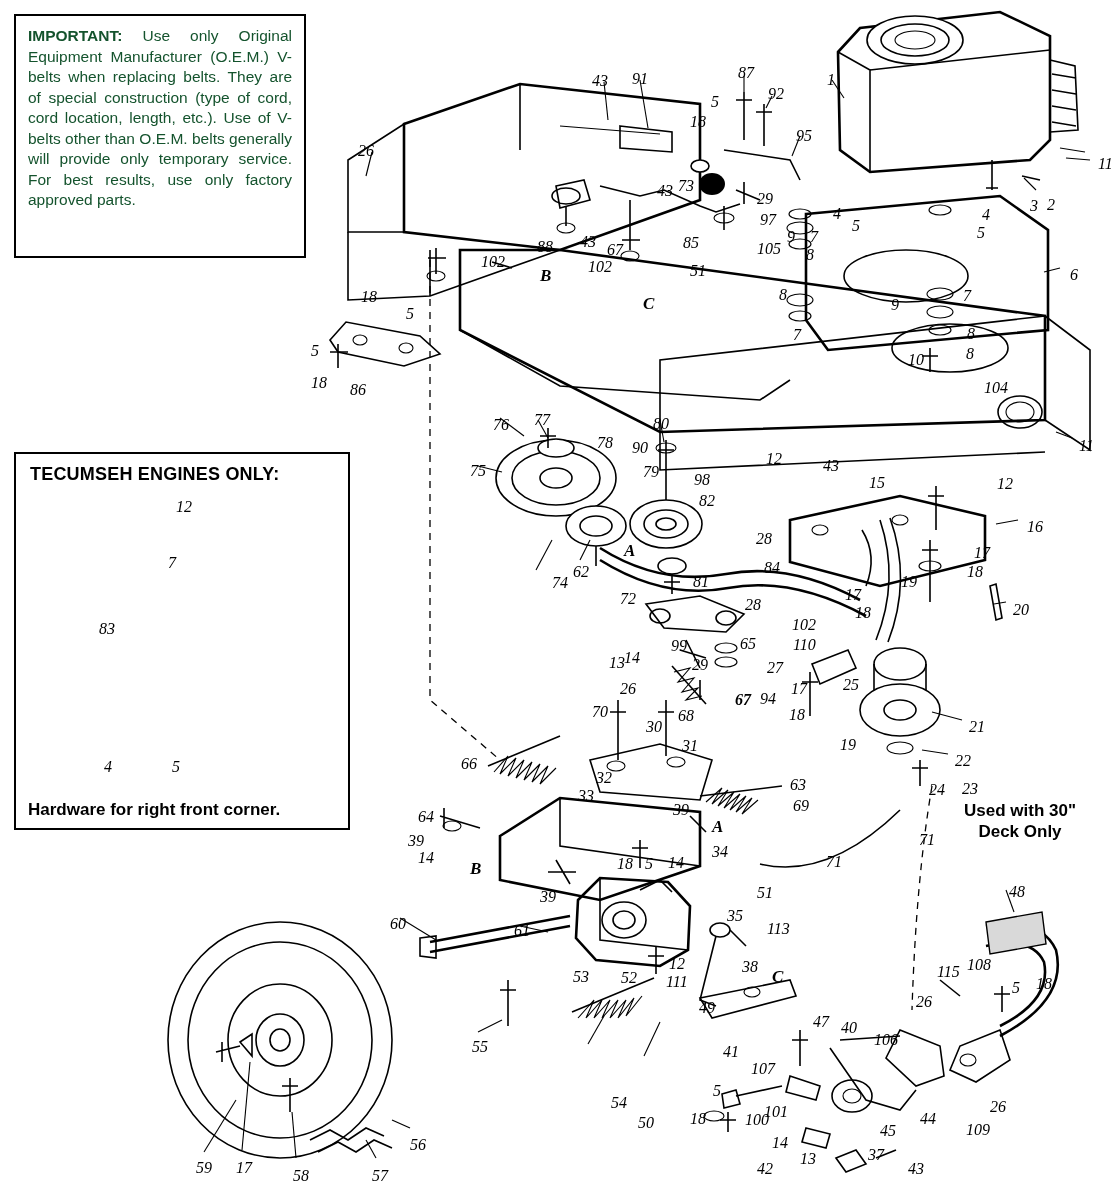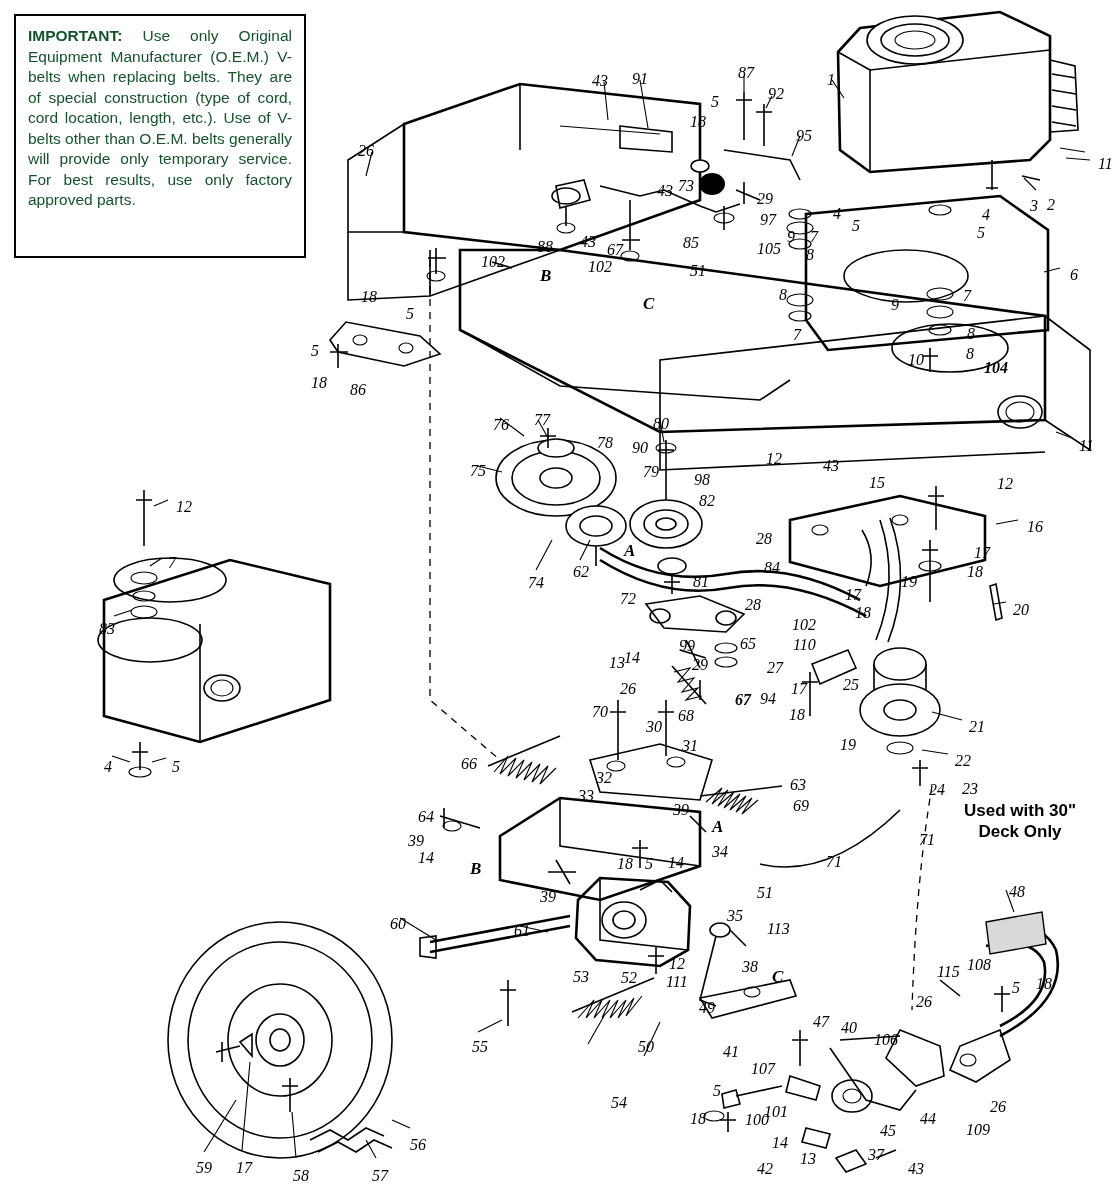--- a/index.html
+++ b/index.html
@@ -383,20 +383,24 @@
       <path class="ln-thin" d="M114 616 L132 610"></path>
       <path class="ln-thin" d="M112 756 L130 762"></path>
       <path class="ln-thin" d="M166 758 L152 762"></path>
     </g>
   </svg>
 
   <div class="note-box" id="important-note">
     <div class="note-text"><b>IMPORTANT:</b> <span>Use only Original Equipment Manufacturer (O.E.M.) V-belts when replacing belts. They are of special construction (type of cord, cord location, length, etc.). Use of V-belts other than O.E.M. belts generally will provide only temporary service. For best results, use only factory approved parts.</span></div>
   </div>
 
+  <div class="note-box" id="tecumseh-box">
+    <div id="tecumseh-title">TECUMSEH ENGINES ONLY:</div>
+    <div id="tecumseh-footer">Hardware for right front corner.</div>
+  </div>
 
   <div class="deck-note">
     <div>Used with 30"</div>
     <div>Deck Only</div>
   </div>
 
   <div id="callout-layer">
       <span class="callout" style="left: 358px; top: 142px;">26</span>
       <span class="callout" style="left: 592px; top: 72px;">43</span>
       <span class="callout" style="left: 632px; top: 70px;">91</span>
@@ -431,57 +435,57 @@
       <span class="callout letter" style="left: 540px; top: 266px;">B</span>
       <span class="callout letter" style="left: 643px; top: 294px;">C</span>
       <span class="callout" style="left: 1070px; top: 266px;">6</span>
       <span class="callout" style="left: 779px; top: 286px;">8</span>
       <span class="callout" style="left: 891px; top: 296px;">9</span>
       <span class="callout" style="left: 963px; top: 287px;">7</span>
       <span class="callout" style="left: 967px; top: 325px;">8</span>
       <span class="callout" style="left: 793px; top: 326px;">7</span>
       <span class="callout" style="left: 908px; top: 351px;">10</span>
       <span class="callout" style="left: 966px; top: 345px;">8</span>
-      <span class="callout" style="left: 984px; top: 359px; font-weight: bold;">104</span>
+      <span class="callout" style="left: 984px; top: 379px;">104</span>
       <span class="callout" style="left: 361px; top: 288px;">18</span>
       <span class="callout" style="left: 406px; top: 305px;">5</span>
       <span class="callout" style="left: 311px; top: 342px;">5</span>
       <span class="callout" style="left: 311px; top: 374px;">18</span>
       <span class="callout" style="left: 350px; top: 381px;">86</span>
       <span class="callout" style="left: 1079px; top: 437px;">11</span>
       <span class="callout" style="left: 653px; top: 415px;">80</span>
       <span class="callout" style="left: 766px; top: 450px;">12</span>
       <span class="callout" style="left: 823px; top: 457px;">43</span>
       <span class="callout" style="left: 869px; top: 474px;">15</span>
       <span class="callout" style="left: 997px; top: 475px;">12</span>
       <span class="callout" style="left: 1027px; top: 518px;">16</span>
       <span class="callout" style="left: 493px; top: 416px;">76</span>
       <span class="callout" style="left: 534px; top: 411px;">77</span>
       <span class="callout" style="left: 597px; top: 434px;">78</span>
       <span class="callout" style="left: 632px; top: 439px;">90</span>
       <span class="callout" style="left: 643px; top: 463px;">79</span>
       <span class="callout" style="left: 694px; top: 471px;">98</span>
       <span class="callout" style="left: 699px; top: 492px;">82</span>
       <span class="callout" style="left: 470px; top: 462px;">75</span>
-      <span class="callout" style="left: 528px; top: 574px;">74</span>
+      <span class="callout" style="left: 552px; top: 574px;">74</span>
       <span class="callout" style="left: 573px; top: 563px;">62</span>
       <span class="callout" style="left: 620px; top: 590px;">72</span>
       <span class="callout letter" style="left: 624px; top: 541px;">A</span>
       <span class="callout" style="left: 693px; top: 573px;">81</span>
       <span class="callout" style="left: 756px; top: 530px;">28</span>
       <span class="callout" style="left: 764px; top: 559px;">84</span>
       <span class="callout" style="left: 745px; top: 596px;">28</span>
       <span class="callout" style="left: 792px; top: 616px;">102</span>
       <span class="callout" style="left: 845px; top: 586px;">17</span>
       <span class="callout" style="left: 855px; top: 604px;">18</span>
       <span class="callout" style="left: 901px; top: 573px;">19</span>
       <span class="callout" style="left: 974px; top: 544px;">17</span>
       <span class="callout" style="left: 967px; top: 563px;">18</span>
       <span class="callout" style="left: 1013px; top: 601px;">20</span>
-      <span class="callout" style="left: 671px; top: 637px; margin-left: 8px;">99</span>
+      <span class="callout" style="left: 671px; top: 637px;">99</span>
       <span class="callout" style="left: 740px; top: 635px;">65</span>
       <span class="callout" style="left: 793px; top: 636px;">110</span>
       <span class="callout" style="left: 692px; top: 656px;">29</span>
       <span class="callout" style="left: 767px; top: 659px;">27</span>
       <span class="callout" style="left: 609px; top: 654px;">13</span>
       <span class="callout" style="left: 624px; top: 649px;">14</span>
       <span class="callout" style="left: 620px; top: 680px;">26</span>
       <span class="callout" style="left: 678px; top: 707px;">68</span>
       <span class="callout" style="left: 735px; top: 691px; font-weight: bold;">67</span>
       <span class="callout" style="left: 760px; top: 690px;">94</span>
@@ -532,21 +536,21 @@
       <span class="callout" style="left: 1036px; top: 975px;">18</span>
       <span class="callout" style="left: 916px; top: 993px;">26</span>
       <span class="callout" style="left: 699px; top: 999px;">49</span>
       <span class="callout" style="left: 813px; top: 1013px;">47</span>
       <span class="callout" style="left: 841px; top: 1019px;">40</span>
       <span class="callout" style="left: 874px; top: 1031px;">106</span>
       <span class="callout" style="left: 723px; top: 1043px;">41</span>
       <span class="callout" style="left: 751px; top: 1060px;">107</span>
       <span class="callout" style="left: 472px; top: 1038px;">55</span>
       <span class="callout" style="left: 583px; top: 1094px; margin-left: 28px;">54</span>
-      <span class="callout" style="left: 638px; top: 1038px; text-align: right;">50</span>
+      <span class="callout" style="left: 638px; top: 1114px; text-align: right;">50</span>
       <span class="callout" style="left: 764px; top: 1091px; margin-top: 12px;">101</span>
       <span class="callout" style="left: 745px; top: 1111px;">100</span>
       <span class="callout" style="left: 713px; top: 1082px;">5</span>
       <span class="callout" style="left: 690px; top: 1110px;">18</span>
       <span class="callout" style="left: 772px; top: 1134px;">14</span>
       <span class="callout" style="left: 800px; top: 1150px;">13</span>
       <span class="callout" style="left: 757px; top: 1160px;">42</span>
       <span class="callout" style="left: 868px; top: 1146px;">37</span>
       <span class="callout" style="left: 908px; top: 1160px;">43</span>
       <span class="callout" style="left: 880px; top: 1122px;">45</span>

